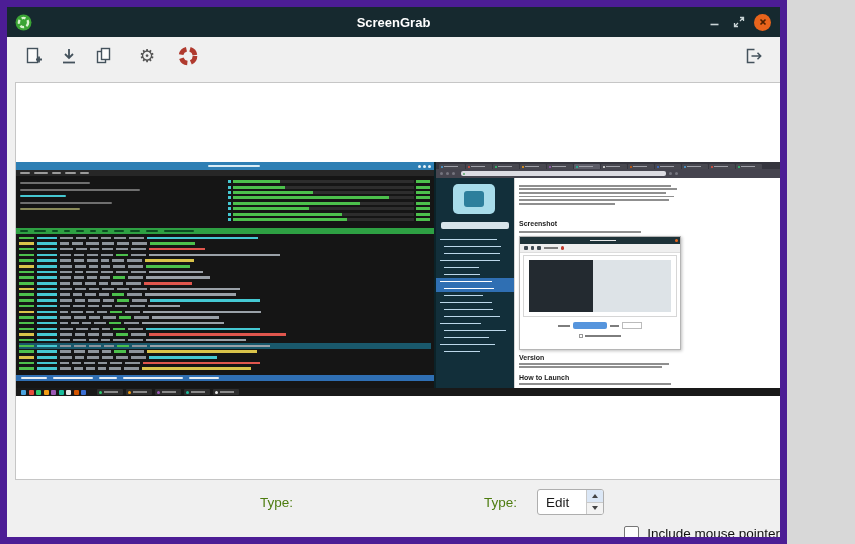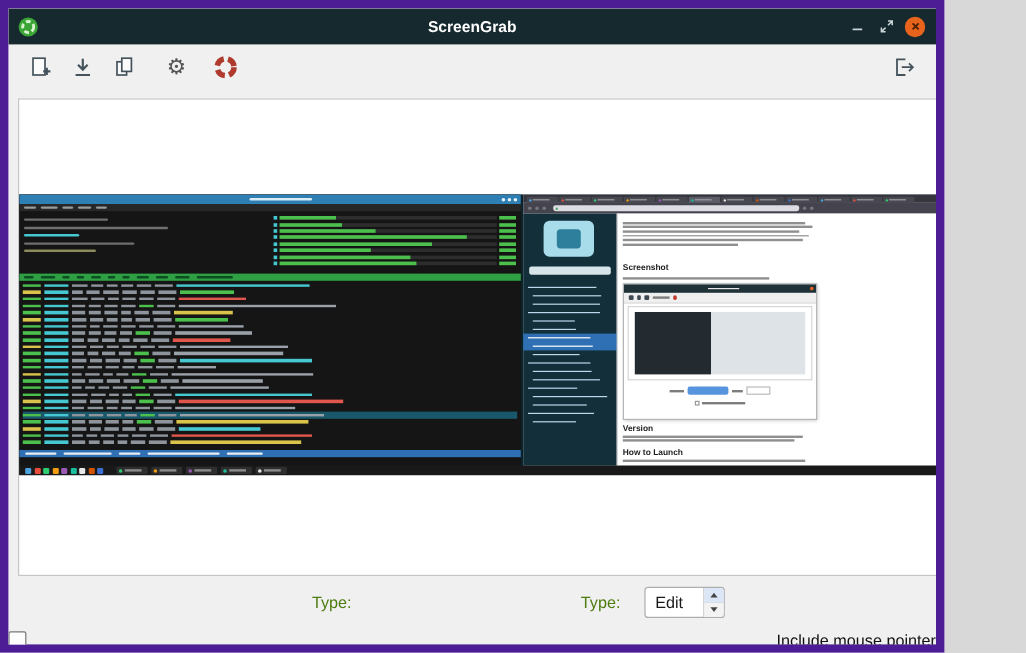--- a/index.html
+++ b/index.html
@@ -93,21 +93,21 @@
     font-size:13.5px;color:#0f355f;cursor:pointer;}
   .combo-chevron{position:absolute;right:9px;top:8px;width:7px;height:7px;border-right:1.8px solid #17446f;border-bottom:1.8px solid #17446f;transform:rotate(45deg);}
   .spinner{position:absolute;left:530px;top:482px;width:67px;height:26px;background:#fff;border:1px solid #aeaeae;border-radius:3px;
     display:flex;align-items:center;padding-left:8px;font-size:13.5px;color:#1a1a1a;}
   .spin-btns{position:absolute;right:0;top:0;bottom:0;width:17px;border-left:1px solid #c9c9c9;display:flex;flex-direction:column;}
   .spin-up,.spin-down{flex:1;display:flex;align-items:center;justify-content:center;cursor:pointer;border:none;padding:0;}
   .spin-up{background:#dbe7f6;border-bottom:1px solid #c9c9c9;border-radius:0 2px 0 0;}
   .spin-down{background:#f3f3f3;border-radius:0 0 2px 0;}
   .tri-up{width:0;height:0;border-left:3.5px solid transparent;border-right:3.5px solid transparent;border-bottom:4.5px solid #444;}
   .tri-down{width:0;height:0;border-left:3.5px solid transparent;border-right:3.5px solid transparent;border-top:4.5px solid #444;}
-  .chk-row{position:absolute;left:0;right:0;top:517px;height:18px;display:flex;align-items:center;justify-content:space-between;gap:8px;}
+  .chk-row{position:absolute;left:0;right:0;top:517px;height:18px;display:flex;align-items:center;justify-content:flex-end;gap:8px;}
   .checkbox{width:15px;height:15px;background:#fdfdfd;border:1px solid #767676;border-radius:2px;cursor:pointer;}
   .chk-label{font-size:13.5px;color:#111;cursor:pointer;}
 </style>
 </head>
 <body>
 
 <div class="window">
 
   <div class="titlebar">
     <svg class="app-icon" viewBox="0 0 17 17">

